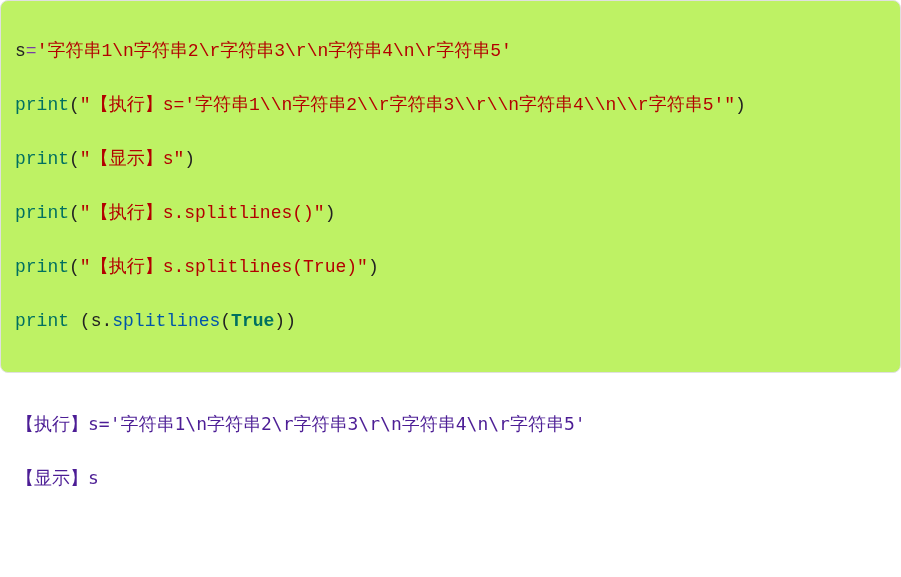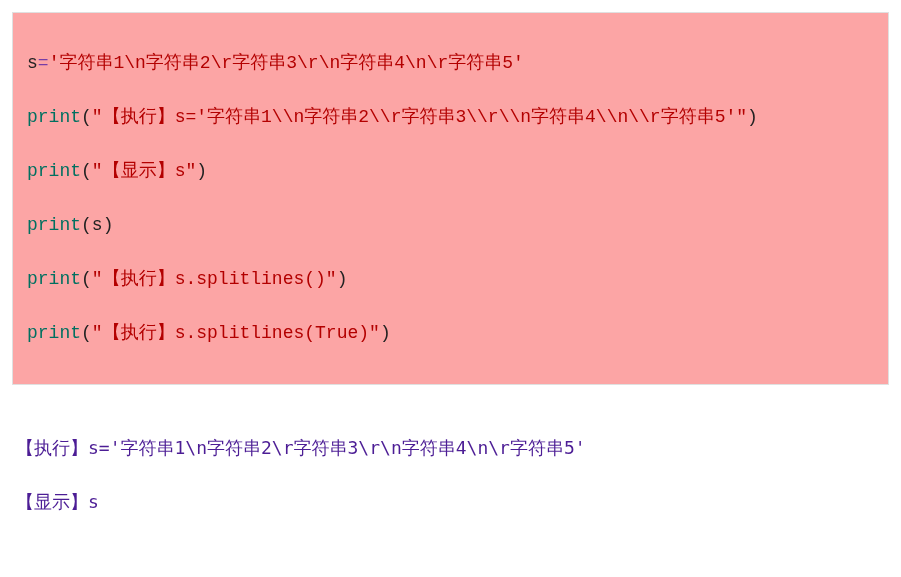--- a/index.html
+++ b/index.html
@@ -5,25 +5,25 @@
     * { margin: 0; padding: 0; box-sizing: border-box; }
     body {
       font-family: "Microsoft YaHei", "SimSun", Consolas, monospace;
       font-size: 18px;
       line-height: 1.5;
       background: #fff;
       padding: 0;
       width: 901px;
     }
     .code-block {
-      background: #fca5a5;
+      background: #bef264;
       border: 1px solid #e0e0e0;
-      border-radius: 0;
+      border-radius: 8px;
       padding: 10px 14px;
-      margin: 12px;
+      margin: 0;
       font-family: Consolas, "Courier New", monospace;
       white-space: pre;
       overflow-x: auto;
     }
     .output-block {
       background: #fff;
       padding: 10px 16px;
       font-family: Consolas, "Microsoft YaHei", monospace;
       white-space: pre;
       color: #333;
@@ -39,23 +39,23 @@
     .c-purple { color: #763da6; }
     .c-bold { font-weight: bold; }
   </style>
 </head>
 <body>
 
 <div class="code-block">
 <span class="code-line"><span class="c-black">s</span><span class="c-purple">=</span><span class="c-red">'字符串1\n字符串2\r字符串3\r\n字符串4\n\r字符串5'</span></span>
 <span class="code-line"><span class="c-green">print</span><span class="c-black">(</span><span class="c-red">"【执行】s='字符串1\\n字符串2\\r字符串3\\r\\n字符串4\\n\\r字符串5'"</span><span class="c-black">)</span></span>
 <span class="code-line"><span class="c-green">print</span><span class="c-black">(</span><span class="c-red">"【显示】s"</span><span class="c-black">)</span></span>
-<span class="code-line"><span class="c-green">print</span><span class="c-black">(</span><span class="c-black">s</span><span class="c-black">)</span></span>
 <span class="code-line"><span class="c-green">print</span><span class="c-black">(</span><span class="c-red">"【执行】s.splitlines()"</span><span class="c-black">)</span></span>
 <span class="code-line"><span class="c-green">print</span><span class="c-black">(</span><span class="c-red">"【执行】s.splitlines(True)"</span><span class="c-black">)</span></span>
+<span class="code-line"><span class="c-green">print</span><span class="c-black"> </span><span class="c-black">(</span><span class="c-black">s</span><span class="c-black">.</span><span class="c-blue">splitlines</span><span class="c-black">(</span><span class="c-green2 c-bold">True</span><span class="c-black">)</span><span class="c-black">)</span></span>
 </div>
 
 <div class="output-block">
 <span class="output-line">【执行】s='字符串1\n字符串2\r字符串3\r\n字符串4\n\r字符串5'</span>
 <span class="output-line">【显示】s</span>
 
 
 
 
 

